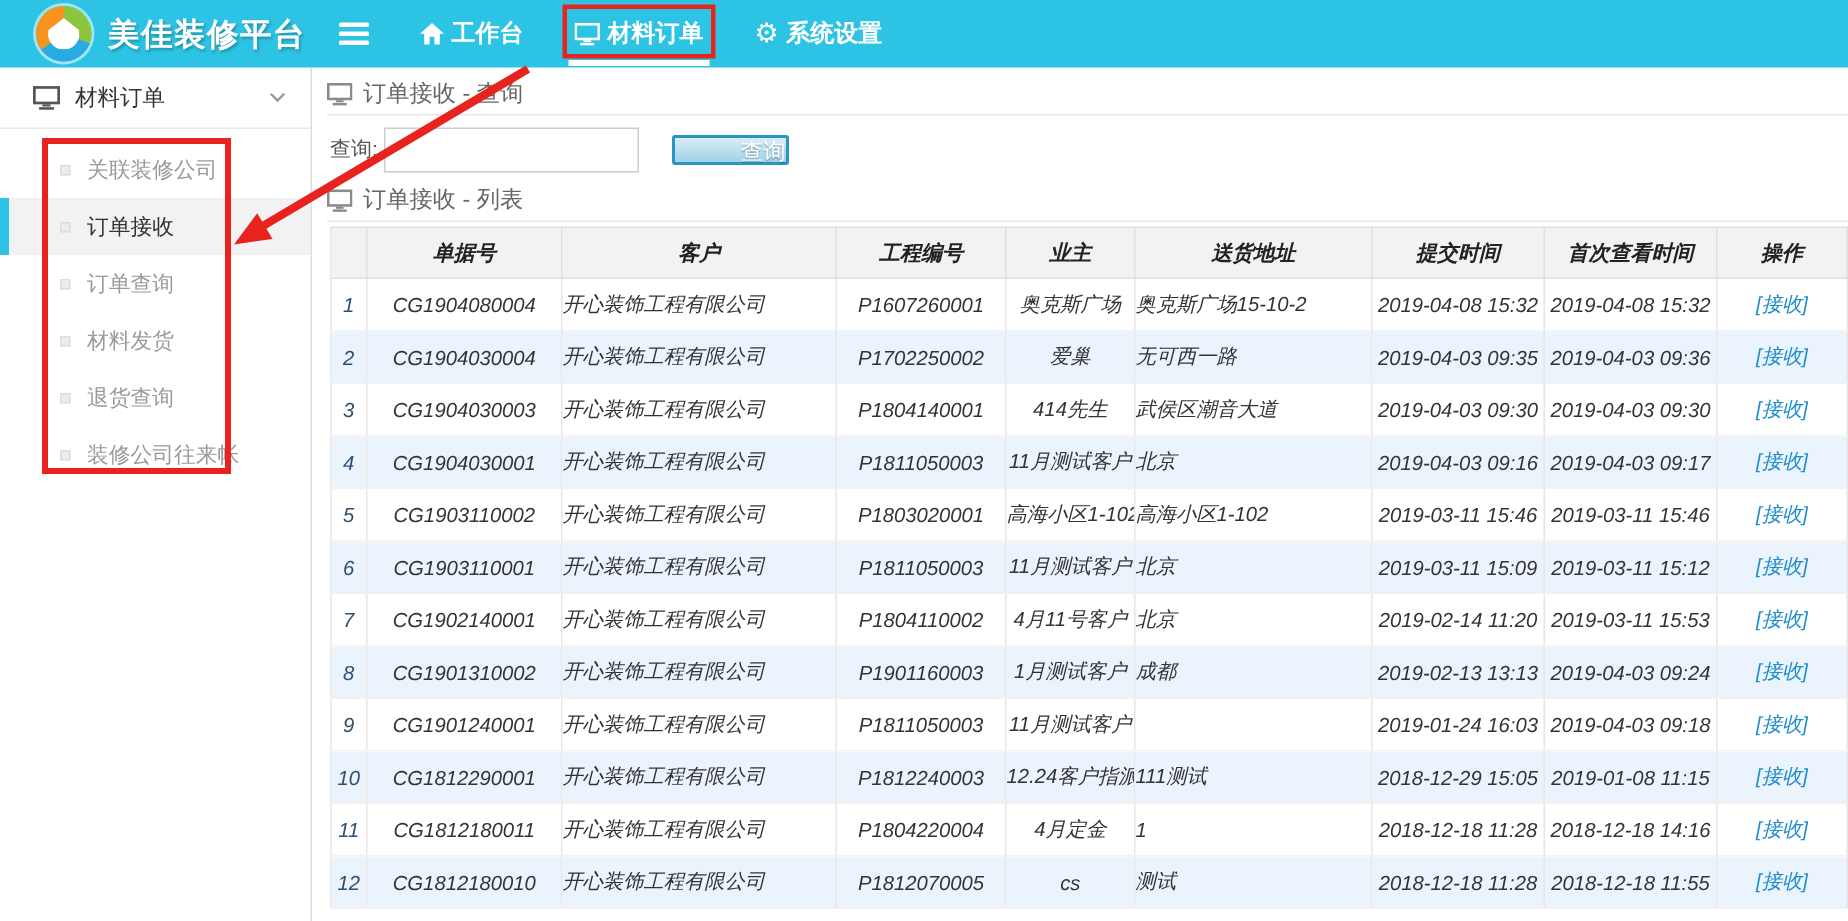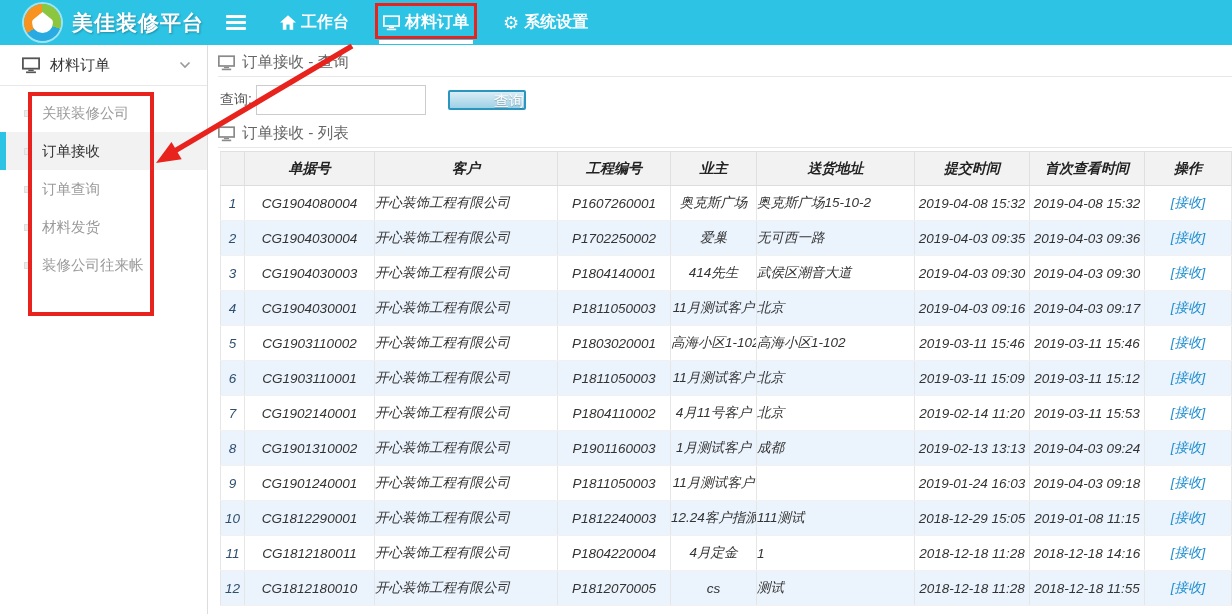--- a/index.html
+++ b/index.html
@@ -30,21 +30,21 @@
 
   
   .sidebar { position:absolute; left:0; top:45px; width:207px; bottom:0; background:#fff; }
   .side-header { height:40px; display:flex; align-items:center; padding-left:22px; cursor:pointer; }
   .side-header .sicon { color:#555; display:flex; align-items:center; margin-right:10px; }
   .side-header .hlabel { font-size:15px; color:#333; }
   .side-header .chev { margin-left:auto; margin-right:16px; display:flex; align-items:center; }
   .side-divider { height:1px; background:#e8e8e8; }
   .side-menu { padding-top:8px; }
   .side-item { position:relative; height:38px; display:flex; align-items:center;
-          padding-left:24px; color:#9a9a9a; font-size:14.5px; cursor:pointer; }
+          padding-left:40px; color:#9a9a9a; font-size:14.5px; cursor:pointer; }
   .side-item .bullet { width:7px; height:7px; background:#ececec; border:1px solid #ddd; margin-right:11px; }
   .side-item.active { color:#333; background:#f2f2f2; }
   .side-item.active::before { content:""; position:absolute; left:0; top:0; bottom:0; width:6px; background:#2cc3e4; }
 
   
   .side-red-box { position:absolute; left:28px; top:92px; width:126px; height:224px;
           border:4px solid #e8221c; z-index:50; pointer-events:none; }
   .arrow-overlay { position:absolute; left:0; top:0; width:1232px; height:614px;
           z-index:60; pointer-events:none; }
 
@@ -145,20 +145,24 @@
       <div class="side-item">
         <span class="bullet"></span>
         <span>订单查询</span>
       </div>
       <div class="side-item">
         <span class="bullet"></span>
         <span>材料发货</span>
       </div>
       <div class="side-item">
         <span class="bullet"></span>
+        <span>退货查询</span>
+      </div>
+      <div class="side-item">
+        <span class="bullet"></span>
         <span>装修公司往来帐</span>
       </div>
     </div>
 </div>
 
 <div class="content">
   <div class="sec-title">
     <span class="ticon">
       <svg width="17" height="16" viewBox="0 0 20 18">
           <rect x="1" y="1" width="18" height="11.5" fill="none" stroke="currentColor" stroke-width="2"></rect>

